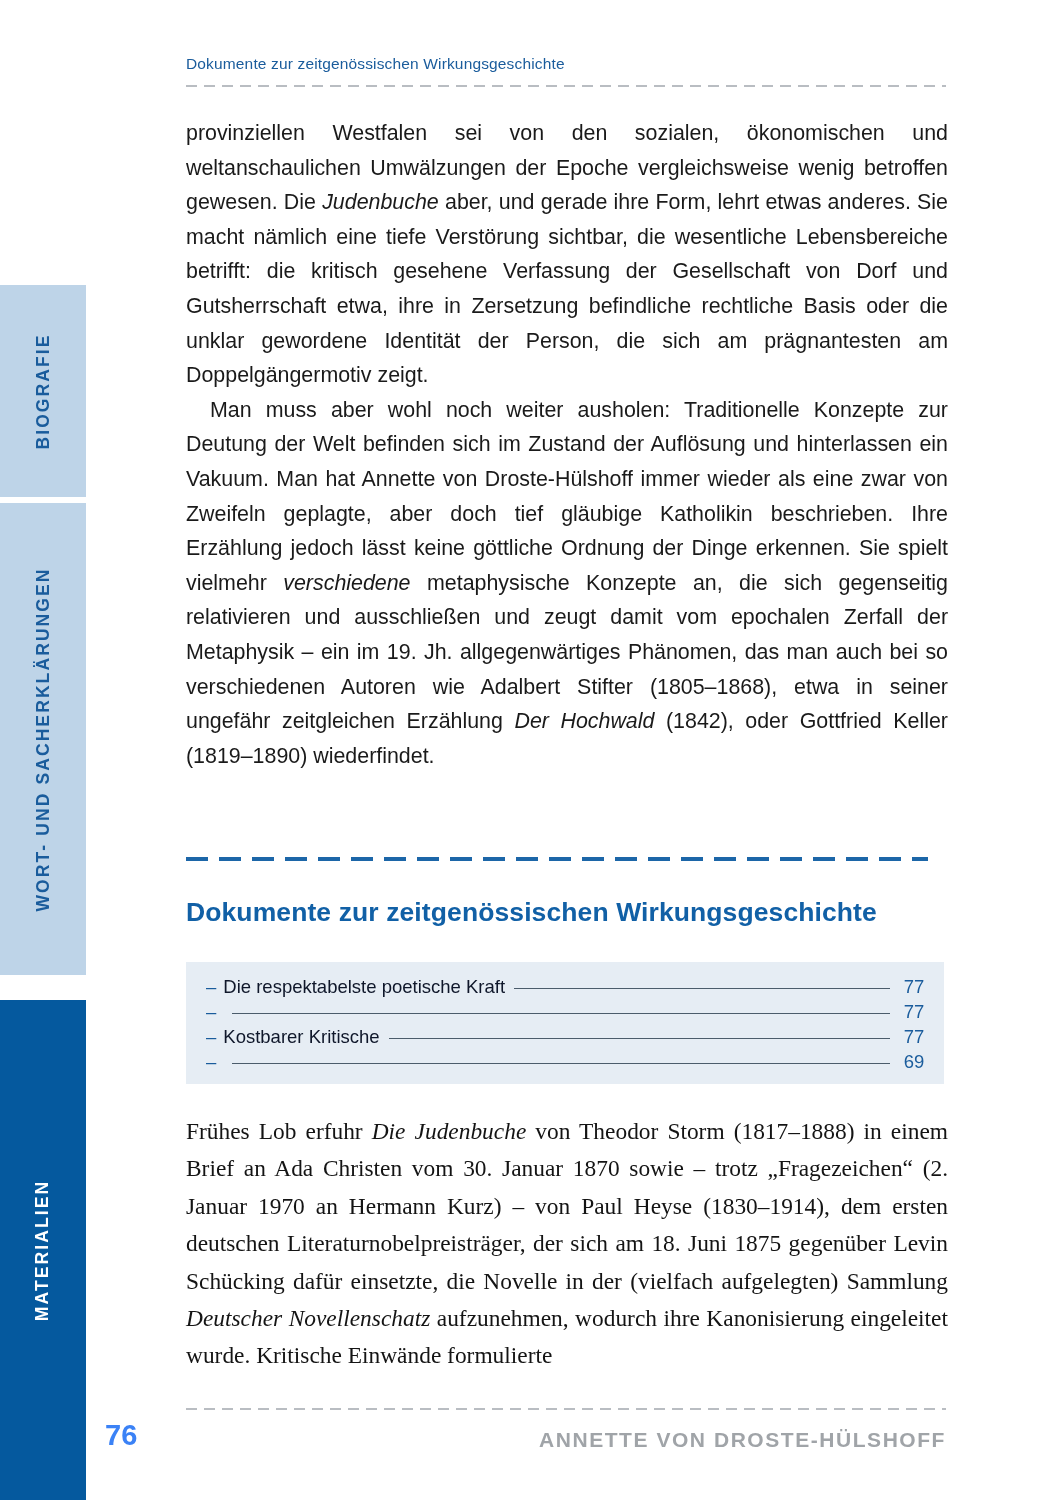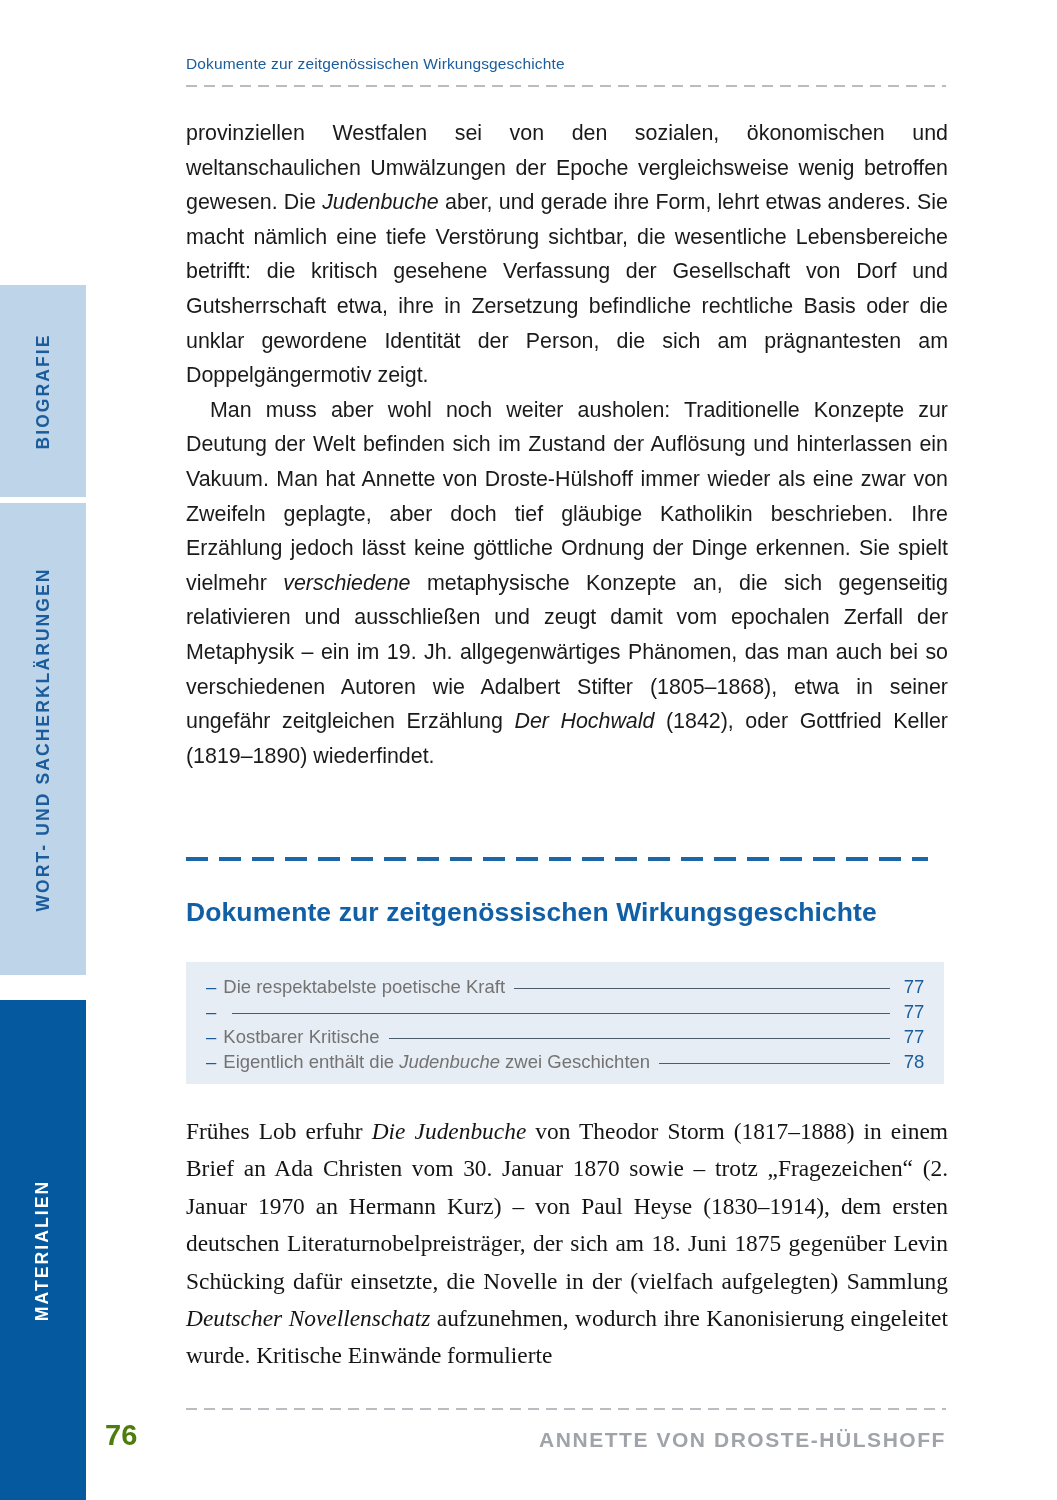--- a/index.html
+++ b/index.html
@@ -170,21 +170,21 @@
   }
   .toc-dash {
     font-family: "Liberation Sans Narrow", "Liberation Sans", sans-serif;
     font-size: 18.5px;
     color: #1a5c9c;
     margin-right: 7px;
   }
   .toc-title {
     font-family: "Liberation Sans Narrow", "Liberation Sans", sans-serif;
     font-size: 18.5px;
-    color: #737373;
+    color: #0f172a;
     white-space: nowrap;
   }
   .toc-title i { font-style: italic; }
   .toc-leader {
     flex: 1 1 auto;
     margin: 0 11px 0 9px;
     height: 1px;
     background: #4b5c6b;
     position: relative;
     top: -4px;
@@ -224,21 +224,21 @@
     background-image: repeating-linear-gradient(
       to right, #b9bdc2 0px, #b9bdc2 11px, rgba(0,0,0,0) 11px, rgba(0,0,0,0) 18px);
   }
   #footer-page-number {
     position: absolute;
     left: -81px;
     top: 1419px;
     font-family: "Liberation Sans Narrow", "Liberation Sans", sans-serif;
     font-weight: bold;
     font-size: 29px;
-    color: #4d7c0f;
+    color: #3b82f6;
   }
   #footer-author {
     position: absolute;
     right: 0;
     top: 1428px;
     font-family: "Liberation Sans Narrow", "Liberation Sans", sans-serif;
     font-weight: bold;
     font-size: 21px;
     color: #a0a4a8;
     letter-spacing: 1.55px;
@@ -298,23 +298,22 @@
 
     <div class="toc-row">
       <span class="toc-dash">–</span>
       <span class="toc-title">Kostbarer Kritische</span>
       <span class="toc-leader"></span>
       <span class="toc-page">77</span>
     </div>
 
     <div class="toc-row">
       <span class="toc-dash">–</span>
-      <span class="toc-title">Eigentlich enthält die <i>Judenbuche</i> zwei Geschichten</span>
       <span class="toc-leader"></span>
-      <span class="toc-page">78</span>
+      <span class="toc-page">69</span>
     </div>
 
   </div>
 
   <div id="serif-text">
     <p>Frühes Lob erfuhr <i>Die Judenbuche</i> von Theodor Storm (1817–1888) in einem Brief an Ada Christen vom 30. Januar 1870 sowie – trotz „Fragezeichen“ (2. Januar 1970 an Hermann Kurz) – von Paul Heyse (1830–1914), dem ersten deutschen Literaturnobelpreisträger, der sich am 18. Juni 1875 gegenüber Levin Schücking dafür einsetzte, die Novelle in der (vielfach aufgelegten) Sammlung <i>Deutscher Novellenschatz</i> aufzunehmen, wodurch ihre Kanonisierung eingeleitet wurde. Kritische Einwände formulierte</p>
   </div>
 
   <div id="footer-rule"></div>
   <div id="footer-page-number">76</div>

